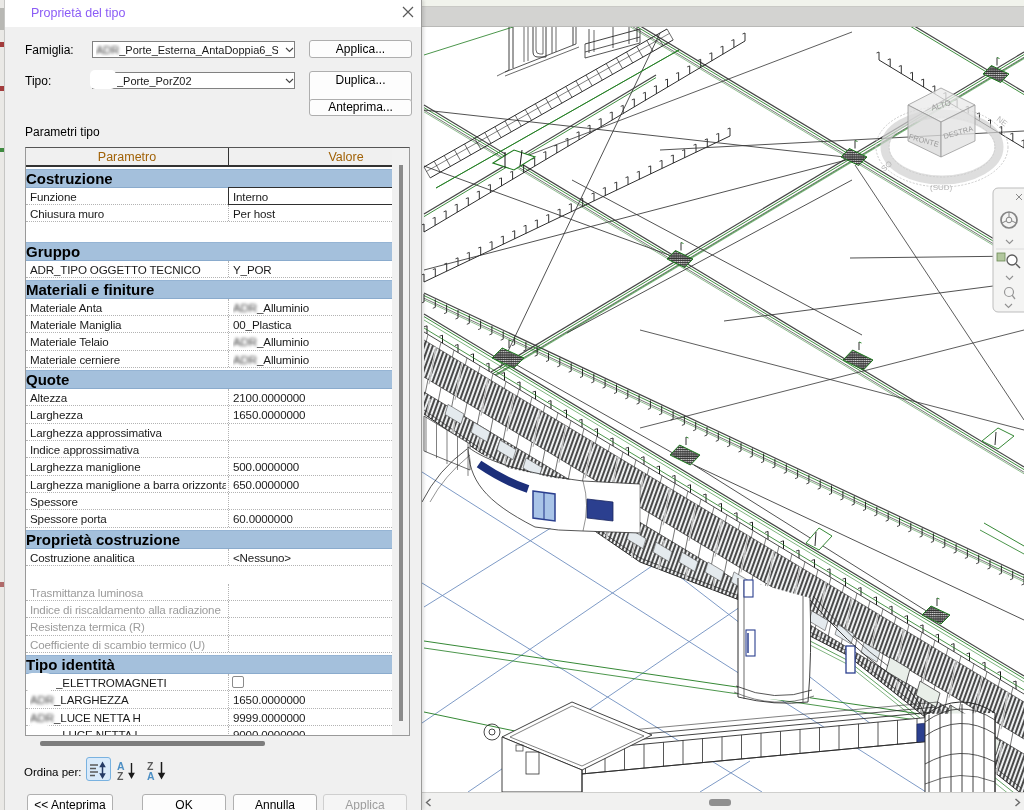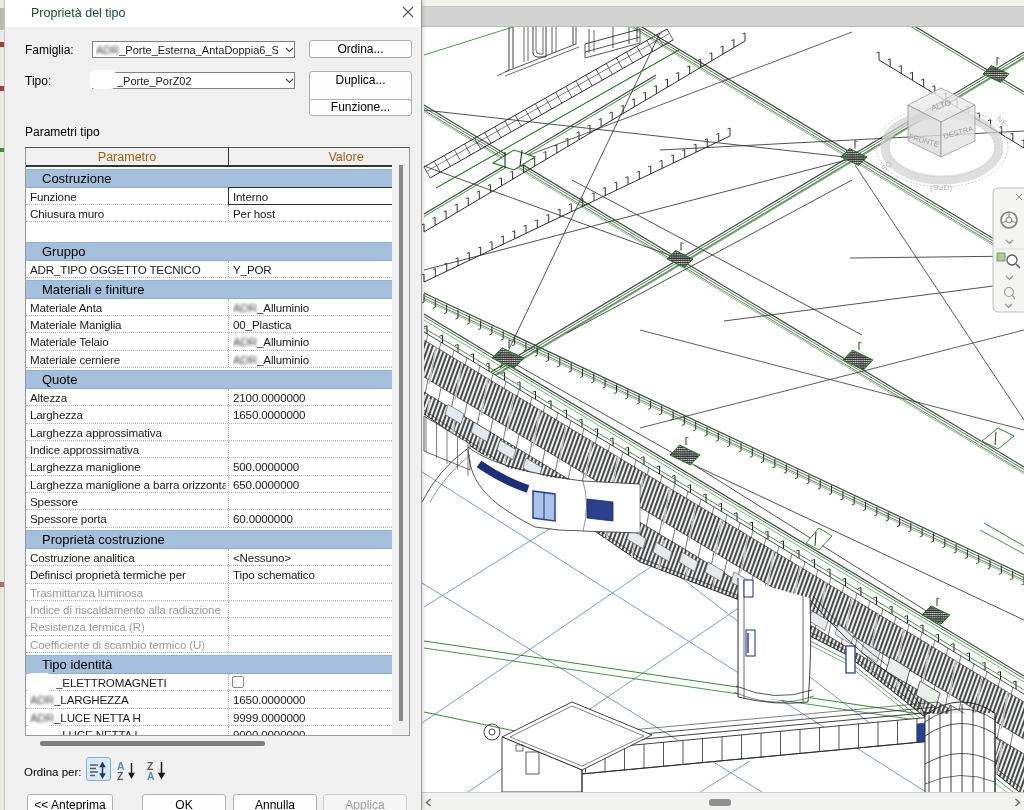--- a/index.html
+++ b/index.html
@@ -7,32 +7,32 @@
 #stage{position:relative;width:1024px;height:810px}
 
 #view{left:422px;top:0;width:602px;height:810px;background:#fff}
 #strip1{left:0;top:0;width:602px;height:7px;background:#f1f3ec;border-bottom:1px solid #c9c9c5}
 #strip2{left:0;top:7px;width:602px;height:20px;background:#d3d3d1;border-bottom:1px solid #b9b9b7}
 #wire{left:0;top:27px}
 #hsb{left:0;top:792px;width:602px;height:18px;background:#f1f1f0;border-top:1px solid #cfcfcd;font-size:11px;color:#5a5a5a}
 #hsb .thumb{left:287px;top:6px;width:22px;height:7px;background:#8f8f8f;border-radius:3px}
 
 #dlg{left:4px;top:0;width:418px;height:810px;background:#f0f0f0;border-left:1px solid #c6c6c4;border-right:1px solid #9b9b99;box-shadow:2px 0 3px rgba(0,0,0,.12)}
-#title{left:0;top:0;width:100%;height:27px;background:#fff;font-size:12.5px;color:#14532d;line-height:27px;padding-left:26px}
+#title{left:0;top:0;width:100%;height:27px;background:#fff;font-size:12.5px;color:#8b5cf6;line-height:27px;padding-left:26px}
 #xbtn{left:396px;top:5px;width:14px;height:14px}
 .lbl{font-size:12px;color:#000}
 .combo{background:#fff;border:1px solid #818181;font-size:11px;color:#1a1a1a;white-space:nowrap;overflow:hidden}
 .combo .tx{position:absolute;left:3px;top:2px;width:182px;overflow:hidden;display:inline-block;white-space:nowrap}
 .chev{position:absolute;color:#444}
 .btn{background:#fdfdfd;border:1px solid #aeaeae;border-radius:3px;font-size:12px;color:#000;text-align:center}
 
 #tbl{left:20px;top:147px;width:385px;height:589px;background:#fff;border:1px solid #999;border-top:1px solid #555;overflow:hidden}
 .hdr{position:absolute;left:0;top:0;width:383px;height:19px;background:#f0f0f0;border-bottom:2px solid #333;font-size:12.5px;color:#a16207}
 .sec{position:absolute;left:0;width:366px;height:21px;background:#fff;padding-top:2px}
-.sec .in{width:100%;height:19px;background:#a4c0dc;font-size:13px;font-weight:normal;color:#000;line-height:18px;padding-left:16px;border-top:1px solid #95b4d4;border-bottom:1px solid #8aabcd}
+.sec .in{width:100%;height:19px;background:#a4c0dc;font-size:15px;font-weight:bold;color:#000;line-height:18px;padding-left:0;border-top:1px solid #95b4d4;border-bottom:1px solid #8aabcd}
 .row{position:absolute;left:0;width:366px;border-bottom:1px dotted #b3b3b3;font-size:11.6px;letter-spacing:-.15px;color:#1a1a1a;line-height:16px}
 .row .p{position:absolute;left:4px;top:1px;width:196px;white-space:nowrap;overflow:hidden}
 .row .v{position:absolute;left:207px;top:1px;width:158px;white-space:nowrap;overflow:hidden}
 .row .cd{position:absolute;left:202px;top:0;width:1px;height:100%;border-left:1px dotted #b3b3b3}
 .dis{color:#9b9b9b}
 
 #tblhsb{left:21px;top:738px;width:384px;height:12px}
 #tblthumb{left:14px;top:3px;width:225px;height:5px;background:#7d7d7d;border-radius:2px}
 
 #ord{left:19px;top:766px;font-size:11.5px;color:#000}
@@ -875,31 +875,31 @@
     <svg id="xbtn" class="abs" viewBox="0 0 14 14">
         <path d="M2 2 L12 12 M12 2 L2 12" stroke="#5a5a5a" stroke-width="1.2" fill="none"></path>
       </svg>
     <div class="lbl abs" style="left:20px;top:43px">Famiglia:</div>
     <div class="combo abs" style="left:87px;top:41px;width:203px;height:17px">
       <span class="tx"><span style="filter:blur(1.8px);color:#444">ADR</span>_Porte_Esterna_AntaDoppia6_Sen:</span>
     </div>
     <svg class="chev abs" style="left:280px;top:46px" width="9" height="8" viewBox="0 0 9 8">
         <path d="M1 2 L4.5 5.5 L8 2" stroke="#444" stroke-width="1.1" fill="none"></path>
       </svg>
-    <div class="btn abs" style="left:304px;top:40px;width:103px;height:18px;line-height:16px">Ordina...</div>
+    <div class="btn abs" style="left:304px;top:40px;width:103px;height:18px;line-height:16px">Applica...</div>
     <div class="lbl abs" style="left:20px;top:74px">Tipo:</div>
     <div class="combo abs" style="left:87px;top:72px;width:203px;height:17px">
       <span class="tx" style="left:24px">_Porte_PorZ02</span>
     </div>
     <div class="abs" style="left:85px;top:70px;width:26px;height:19px;background:#fff;border-radius:5px"></div>
     <svg class="chev abs" style="left:280px;top:77px" width="9" height="8" viewBox="0 0 9 8">
         <path d="M1 2 L4.5 5.5 L8 2" stroke="#444" stroke-width="1.1" fill="none"></path>
       </svg>
     <div class="btn abs" style="left:304px;top:71px;width:103px;height:32px;line-height:16px">Duplica...</div>
-    <div class="btn abs" style="left:304px;top:99px;width:103px;height:17px;line-height:15px">Funzione...</div>
+    <div class="btn abs" style="left:304px;top:99px;width:103px;height:17px;line-height:15px">Anteprima...</div>
     <div class="lbl abs" style="left:20px;top:125px">Parametri tipo</div>
     <div id="tbl" class="abs">
         <div class="hdr">
           <span style="position:absolute;left:0;top:2px;width:202px;text-align:center">Parametro</span>
           <span style="position:absolute;left:240px;top:2px;width:160px;text-align:center">Valore</span>
           <span style="position:absolute;left:202px;top:0;width:1px;height:19px;background:#333"></span>
         </div>
 <div class="sec" style="top:19px">
           <div class="in">Costruzione</div>
         </div>
@@ -985,25 +985,20 @@
           <span class="p">Spessore porta</span>
           <span class="v">60.0000000</span>
         </div>
 <div class="sec" style="top:380px">
           <div class="in">Proprietà costruzione</div>
         </div>
 <div class="row" style="top:401px;height:17px">
           <span class="cd"></span>
           <span class="p">Costruzione analitica</span>
           <span class="v">&lt;Nessuno&gt;</span>
-        </div>
-<div class="row" style="top:418px;height:18px">
-          <span class="cd"></span>
-          <span class="p">Definisci proprietà termiche per</span>
-          <span class="v">Tipo schematico</span>
         </div>
 <div class="row dis" style="top:436px;height:17px">
           <span class="cd"></span>
           <span class="p">Trasmittanza luminosa</span>
         </div>
 <div class="row dis" style="top:453px;height:17px">
           <span class="cd"></span>
           <span class="p">Indice di riscaldamento alla radiazione</span>
         </div>
 <div class="row dis" style="top:470px;height:18px">

